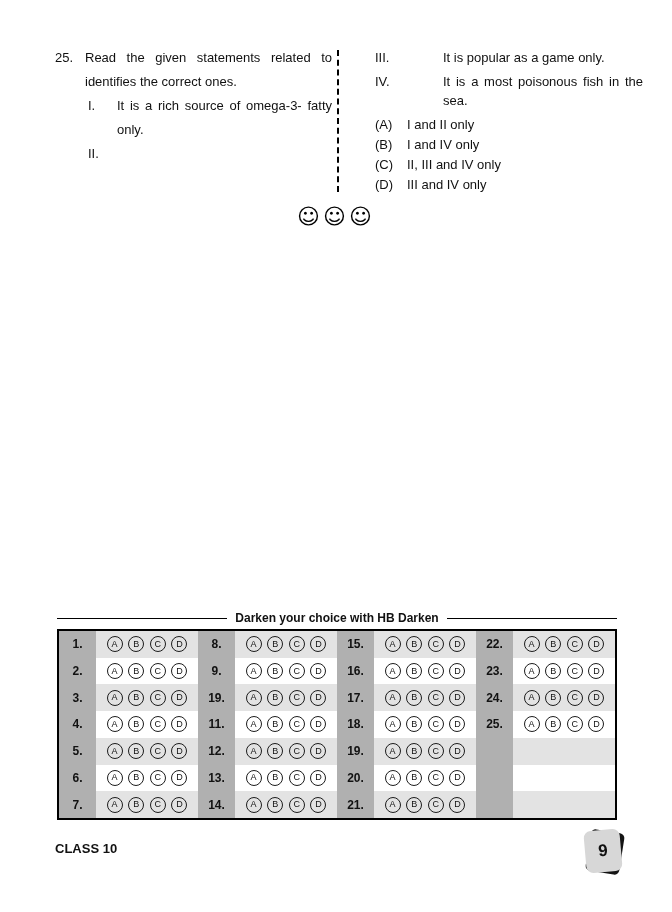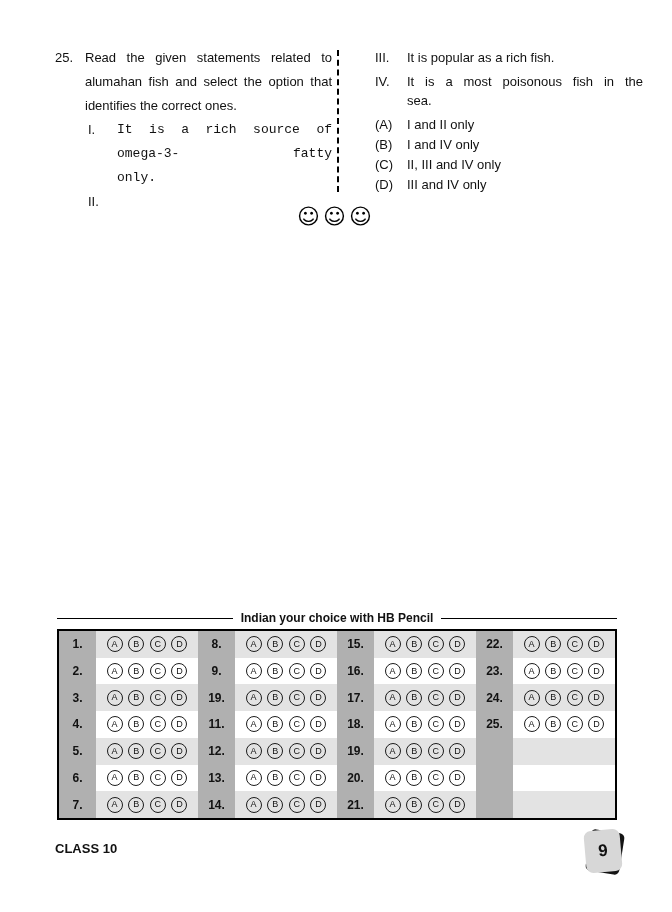--- a/index.html
+++ b/index.html
@@ -16,23 +16,23 @@
   .col-right { position:absolute; left:375px; top:48px; width:268px; font-size:13px; }
   .divider { position:absolute; left:337px; top:50px; height:142px; border-left:2px dashed #000; }
 
   .q-head { display:flex; line-height:24px; }
   .q-num { width:30px; flex:0 0 30px; }
   .q-body { flex:1; }
   .jline { text-align:justify; text-align-last:justify; }
 
   .stmt { display:flex; margin-left:33px; line-height:24px; }
   .stmt .marker { width:29px; flex:0 0 29px; }
-  .stmt .txt { flex:1;font-family:Liberation Mono, monospace; }
-
-  .rstmt { display:flex; line-height:19px; margin-bottom:5px; }
+  .stmt .txt { flex:1; }
+
+  .rstmt { display:flex; line-height:19px; margin-bottom:5px;gap:36px; }
   .rstmt .marker { width:32px; flex:0 0 32px; }
   .rstmt .txt { flex:1; }
 
   .options { margin-top:4px; }
   .opt { display:flex; line-height:20px; }
   .opt .marker { width:32px; flex:0 0 32px; }
   .opt .txt { flex:1; }
 
   
   .smileys {
@@ -89,42 +89,41 @@
 </head>
 <body>
 
 <div class="page">
 
   <div class="col-left">
     <div class="q-head">
       <span class="q-num">25.</span>
       <div class="q-body">
         <div class="jline">Read the given statements related to</div>
-        <div class="jline">alumahan fish and select the option that</div>
         <div>identifies the correct ones.</div>
       </div>
     </div>
     <div class="stmt">
       <span class="marker">I.</span>
       <div class="txt">
         <div class="jline">It is a rich source of omega-3- fatty</div>
         <div>only.</div>
       </div>
     </div>
     <div class="stmt">
       <span class="marker">II.</span>
     </div>
   </div>
 
   <div class="divider"></div>
 
   <div class="col-right">
     <div class="rstmt">
       <span class="marker">III.</span>
-      <div class="txt">It is popular as a rich fish.</div>
+      <div class="txt">It is popular as a game only.</div>
     </div>
     <div class="rstmt">
       <span class="marker">IV.</span>
       <div class="txt">
         <div class="jline">It is a most poisonous fish in the</div>
         <div>sea.</div>
       </div>
     </div>
     <div class="options">
       <div class="opt">
@@ -143,21 +142,21 @@
         <span class="marker">(D)</span>
         <div class="txt">III and IV only</div>
       </div>
     </div>
   </div>
 
   <div class="smileys">☺☺☺</div>
 
   <div class="sheet-header">
     <div class="hline"></div>
-    <span class="sheet-title">Indian your choice with HB Pencil</span>
+    <span class="sheet-title">Darken your choice with HB Darken</span>
     <div class="hline"></div>
   </div>
 
   <div class="answer-grid" id="answer-grid">
       <div class="num-cell">1.</div>
       <div class="bubble-cell alt">
         <div class="bubble">A</div>
         <div class="bubble">B</div>
         <div class="bubble">C</div>
         <div class="bubble">D</div>

